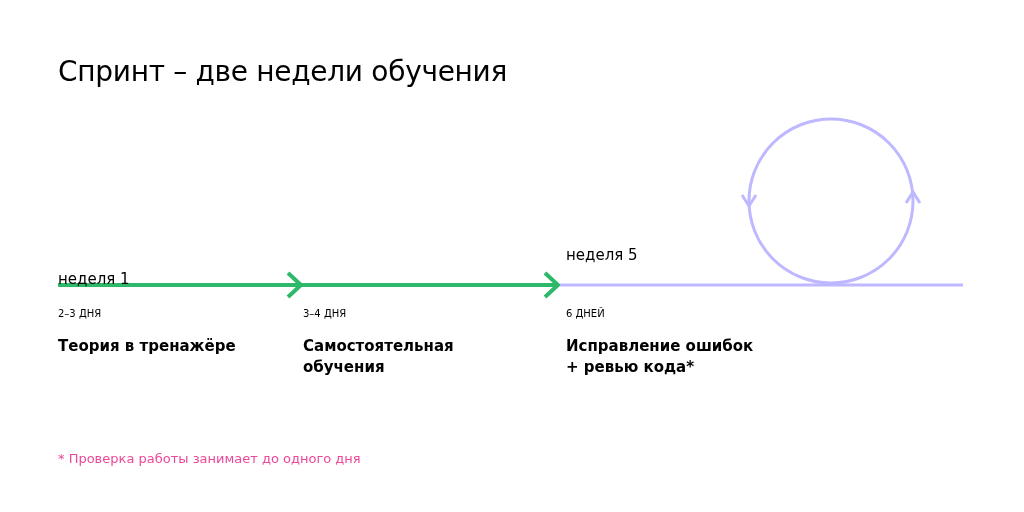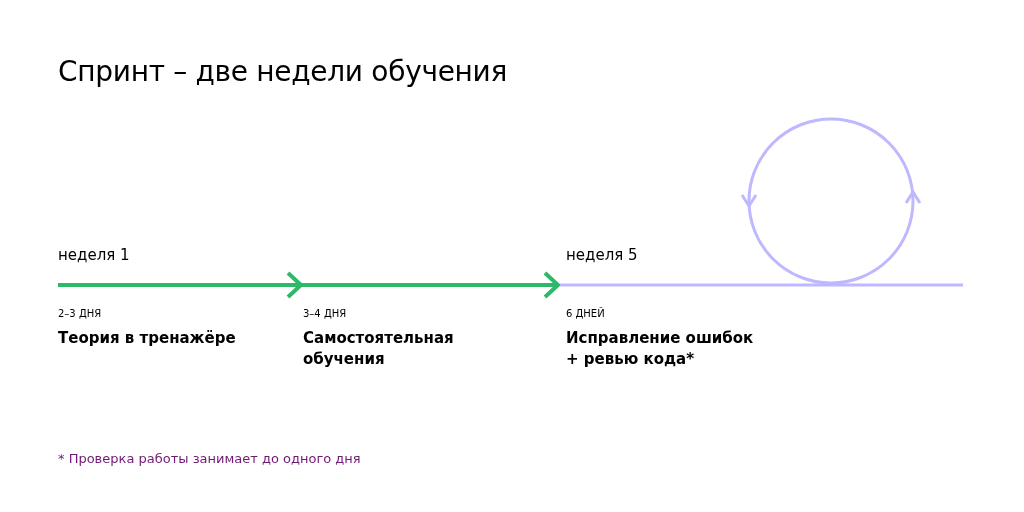--- a/index.html
+++ b/index.html
@@ -4,22 +4,22 @@
   <style>
     html, body { margin: 0; padding: 0; }
     body {
       width: 1024px; height: 512px; background: #ffffff; position: relative; overflow: hidden;
       font-family: "DejaVu Sans", sans-serif; color: #000;
     }
     .abs { position: absolute; white-space: nowrap; }
     .title { left: 58px; top: 55px; font-size: 28px; font-weight: 500; letter-spacing: -0.3px; text-align: center; }
     .week { font-size: 15px; top: 246px; }
     .days { font-size: 10px; top: 308px; }
-    .desc { font-size: 15px; font-weight: bold; top: 328px; line-height: 21px; white-space: normal; width: 220px; }
-    .note { left: 58px; top: 451px; font-size: 13px; color: #701a75; }
+    .desc { font-size: 15px; font-weight: bold; top: 336px; line-height: 21px; white-space: normal; width: 220px; }
+    .note { left: 58px; top: 451px; font-size: 13px; color: #ec4899; }
     svg.diagram { position: absolute; left: 0; top: 0; }
   </style>
 </head>
 <body>
 
 <div class="abs title">Спринт – две недели обучения</div>
 
 <svg class="diagram" width="1024" height="512">
   <g>
     <line x1="58" y1="285" x2="558" y2="285" stroke="#2EB86A" stroke-width="4"></line>
@@ -27,21 +27,21 @@
     <polyline points="545,273 558,285 545,297" fill="none" stroke="#2EB86A" stroke-width="4"></polyline>
   </g>
   <g>
     <line x1="560" y1="285" x2="963" y2="285" stroke="#BDB8FF" stroke-width="3"></line>
     <circle cx="831" cy="201" r="82" fill="none" stroke="#BDB8FF" stroke-width="3"></circle>
     <polyline points="742,195 749,206 756,195" fill="none" stroke="#BDB8FF" stroke-width="3"></polyline>
     <polyline points="906,203 913,192 920,203" fill="none" stroke="#BDB8FF" stroke-width="3"></polyline>
   </g>
 </svg>
 
-<div class="abs week" style="left:58px;">неделя 1</div>
+<div class="abs week" style="left:58px;margin-top:24px;">неделя 1</div>
 <div class="abs week" style="left:566px;">неделя 5</div>
 
 <div class="abs days" style="left:58px;">2–3 ДНЯ</div>
 <div class="abs desc" style="left:58px;">Теория в тренажёре</div>
 
 <div class="abs days" style="left:303px;">3–4 ДНЯ</div>
 <div class="abs desc" style="left:303px; width:170px;">Самостоятельная обучения</div>
 
 <div class="abs days" style="left:566px;">6 ДНЕЙ</div>
 <div class="abs desc" style="left:566px; width:200px;">Исправление ошибок + ревью кода*</div>

